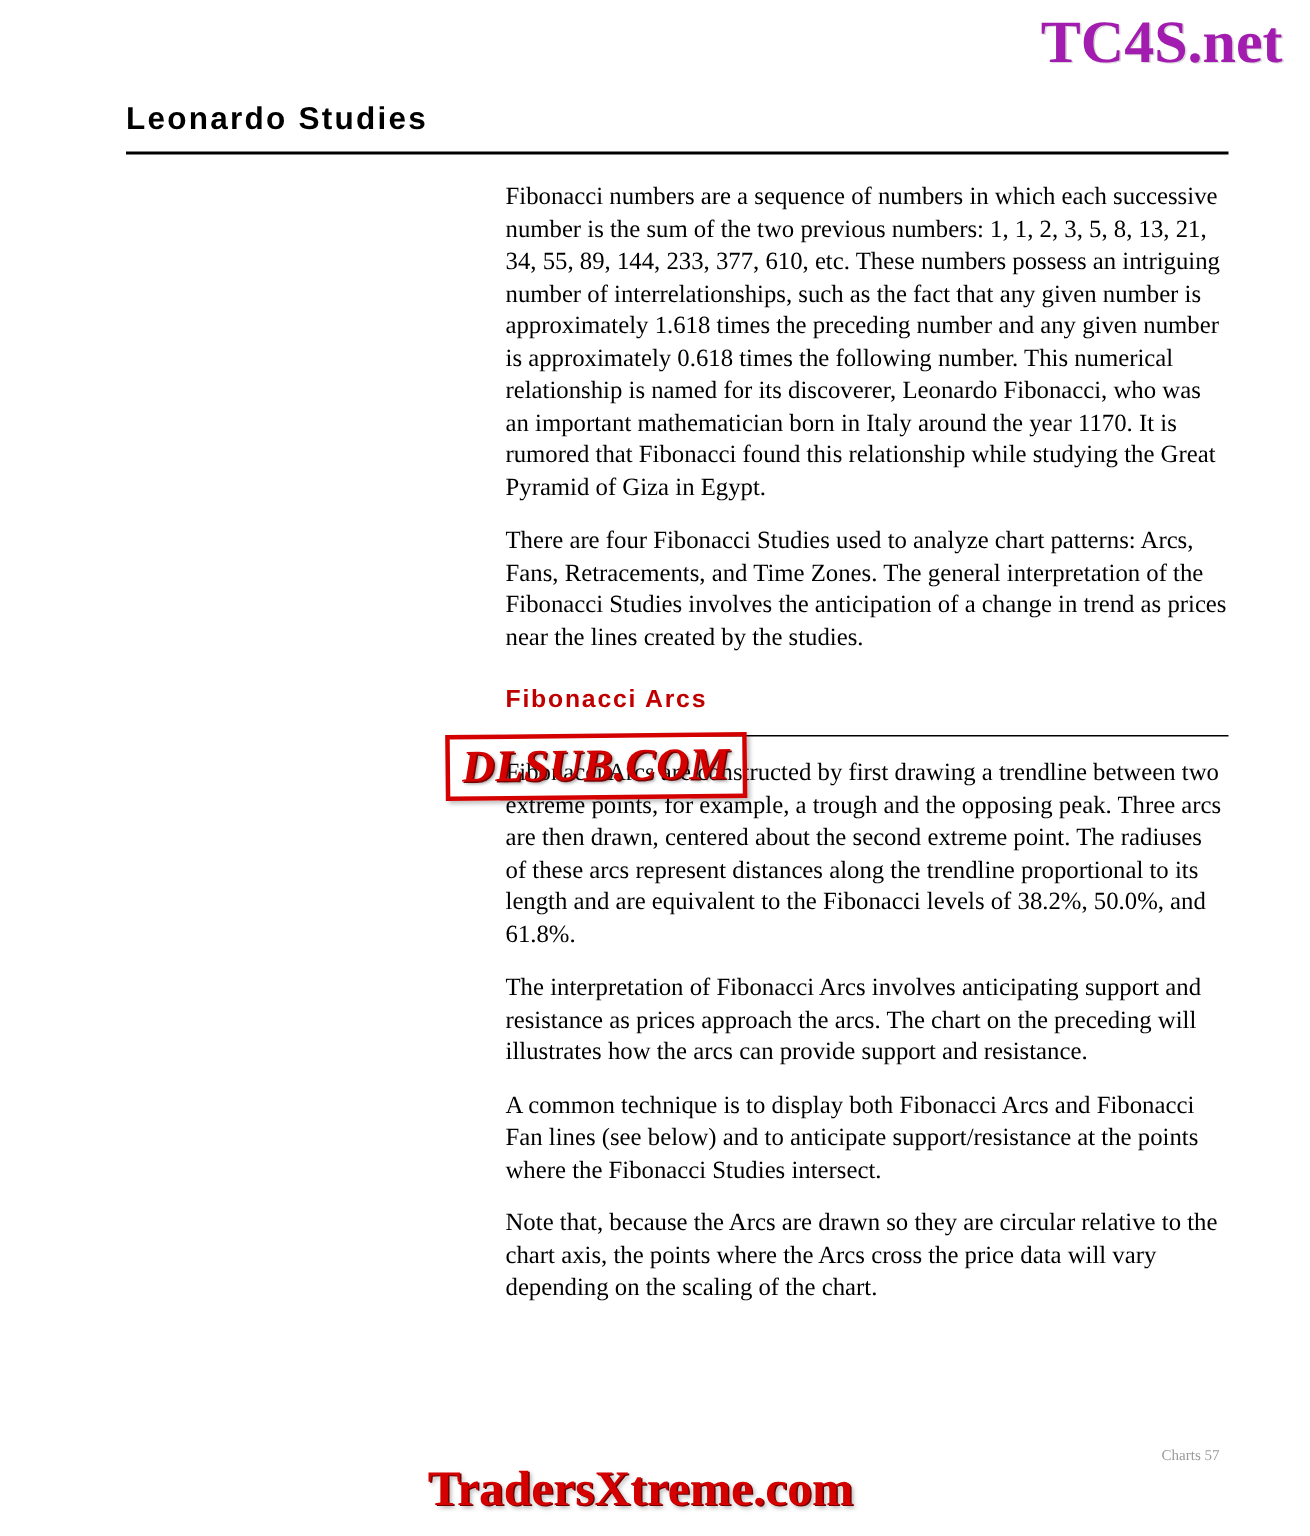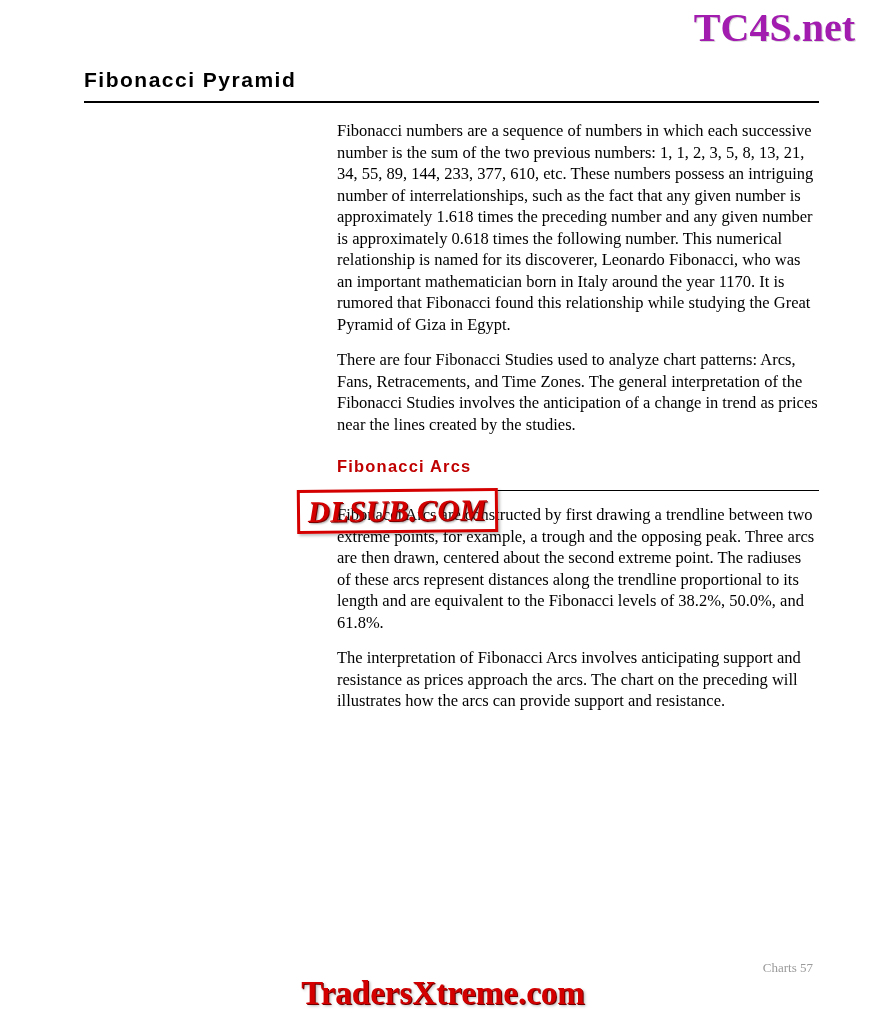--- a/index.html
+++ b/index.html
@@ -110,65 +110,67 @@
     box-shadow: 2px 2px 3px rgba(0,0,0,0.25);
     transform: rotate(-0.6deg);
   }
 
   
   .footer-note {
     position: absolute;
     right: 60px;
     bottom: 48px;
     font-family: "Liberation Serif", serif;
-    font-size: 13px;
+    font-size: 10px;
     color: #9a9a9a;
   }
 
   
   .bottom-banner {
     position: absolute;
-    left: 16px;
+    left: 0;
     bottom: 12px;
     width: 854px;
     text-align: center;
     font-family: "Liberation Serif", serif;
     font-weight: bold;
     font-size: 33px;
     color: #d40000;
     letter-spacing: 0px;
     text-shadow:
       1px 1px 0 #6e0000,
       2px 2px 3px rgba(0,0,0,0.3);
   }
 </style>
 </head>
 <body>
 
 <div class="page">
 
   <div class="site-watermark">TC4S.net</div>
 
-  <div class="doc-title">Fibonacci  Pyramid</div>
+  <div class="doc-title">Leonardo  Studies</div>
   <div class="title-rule"></div>
 
   <div class="col">
 
     <p class="body">Fibonacci numbers are a sequence of numbers in which each successive number is the sum of the two previous numbers: 1, 1, 2, 3, 5, 8, 13, 21, 34, 55, 89, 144, 233, 377, 610, etc.  These numbers possess an intriguing number of interrelationships, such as the fact that any given number is approximately 1.618 times the preceding number and any given number is approximately 0.618 times the following number. This numerical relationship is named for its discoverer, Leonardo Fibonacci, who was an important mathematician born in Italy around the year 1170.  It is rumored that Fibonacci found this relationship while studying the Great Pyramid of Giza in Egypt.</p>
 
     <p class="body">There are four Fibonacci Studies used to analyze chart patterns:  Arcs, Fans, Retracements, and Time Zones.  The general interpretation of the Fibonacci Studies involves the anticipation of a change in trend as prices near the lines created by the studies.</p>
 
     <div class="sub-head">Fibonacci  Arcs</div>
     <div class="sub-rule"></div>
 
     <p class="body">Fibonacci Arcs are constructed by first drawing a trendline between two extreme points, for example, a trough and the opposing peak.  Three arcs are then drawn, centered about the second extreme point.  The radiuses of these arcs represent distances along the trendline proportional to its length and are equivalent to the Fibonacci levels of 38.2%, 50.0%, and 61.8%.</p>
 
     <p class="body">The interpretation of Fibonacci Arcs involves anticipating support and resistance as prices approach the arcs. The chart on the preceding will illustrates how the arcs can provide support and resistance.</p>
 
+    <p class="body">A common technique is to display both Fibonacci Arcs and Fibonacci Fan lines (see below) and to anticipate support/resistance at the points where the Fibonacci Studies intersect.</p>
 
+    <p class="body">Note that, because the Arcs are drawn so they are circular relative to the chart axis, the points where the Arcs cross the price data will vary depending on the scaling of the chart.</p>
   </div>
 
   <div class="stamp">DLSUB.COM</div>
 
   <div class="footer-note">Charts 57</div>
 
   <div class="bottom-banner">TradersXtreme.com</div>
 
 </div>
 

